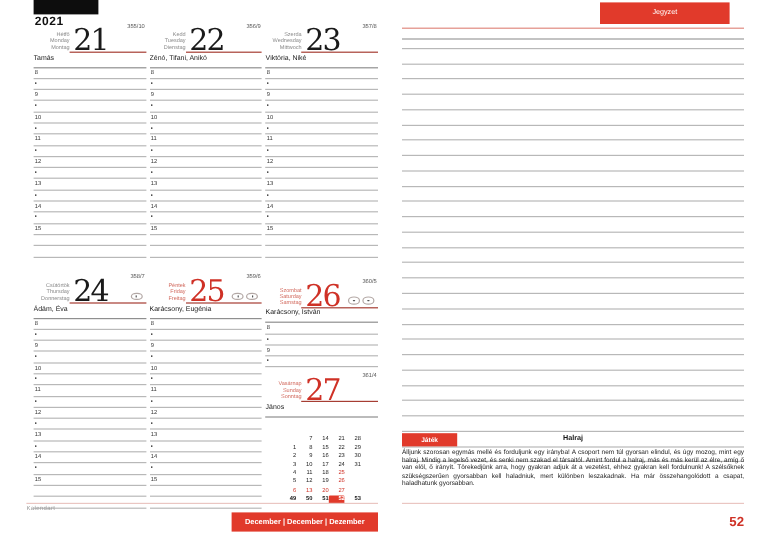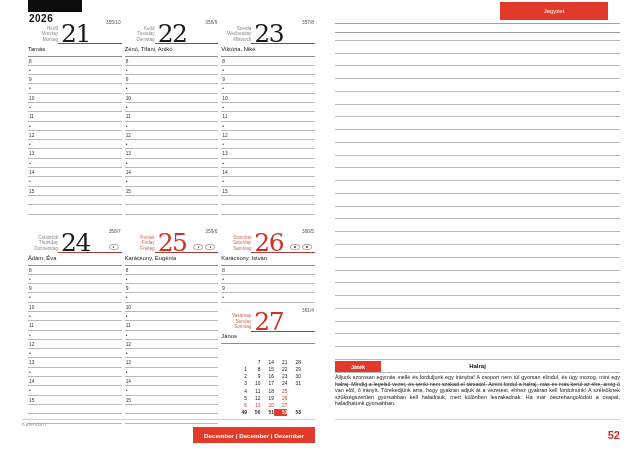--- a/index.html
+++ b/index.html
@@ -7,21 +7,21 @@
        font-family:"Liberation Sans",sans-serif;color:#222;overflow:hidden;}
   .page{position:absolute;top:0;height:450px;}
   #leftpage{left:28px;width:287px;}
   #rightpage{left:335px;width:285px;}
 
   
   #black-tab{position:absolute;left:0;top:0;width:54px;height:12px;background:#0d0d0d;}
   #year{position:absolute;left:1px;top:13px;font-size:10px;font-weight:bold;letter-spacing:.5px;color:#111;}
 
   #row1{position:absolute;left:0;top:17px;width:287px;display:flex;gap:3px;}
-  #row2{position:absolute;left:0;top:226px;width:287px;display:flex;gap:3px;}
+  #row2{position:absolute;left:0;top:226px;width:287px;display:flex;gap:3px;align-items:center;}
   .daycol{flex:1;min-width:0;}
   .satwrap{flex:1;min-width:0;}
   .satwrap .daycol{width:100%;}
 
   .dhead{position:relative;height:27px;}
   .dnames{position:absolute;left:0;bottom:2px;width:30px;text-align:right;
           font-size:4.6px;line-height:5.4px;color:#8a8a8a;}
   .dnames.rd{color:#d26a5e;}
   .dnum{position:absolute;left:33px;bottom:-2px;font-family:"DejaVu Serif",serif;
         font-size:25px;line-height:25px;letter-spacing:-1.5px;color:#1a1a1a;}
@@ -65,21 +65,21 @@
   #game-text{position:absolute;left:0;right:0;top:13px;font-size:5.4px;line-height:6.5px;
       text-align:justify;color:#222;}
   #rp-bottomline{position:absolute;left:0;right:0;top:419px;border-top:1px solid #eac6c2;}
   #page-number{position:absolute;right:0;top:429px;font-size:11px;font-weight:bold;color:#cf3126;}
 </style>
 </head>
 <body>
 
 <div class="page" id="leftpage">
   <div id="black-tab"></div>
-  <div id="year">2026</div>
+  <div id="year">2021</div>
   <div id="row1">
       <div class="daycol">
     <div class="dhead">
       <div class="dnames">
             <div>Hétfő</div>
             <div>Monday</div>
             <div>Montag</div>
           </div>
       <div class="dnum">21</div>
       <div class="doy">355/10</div>

